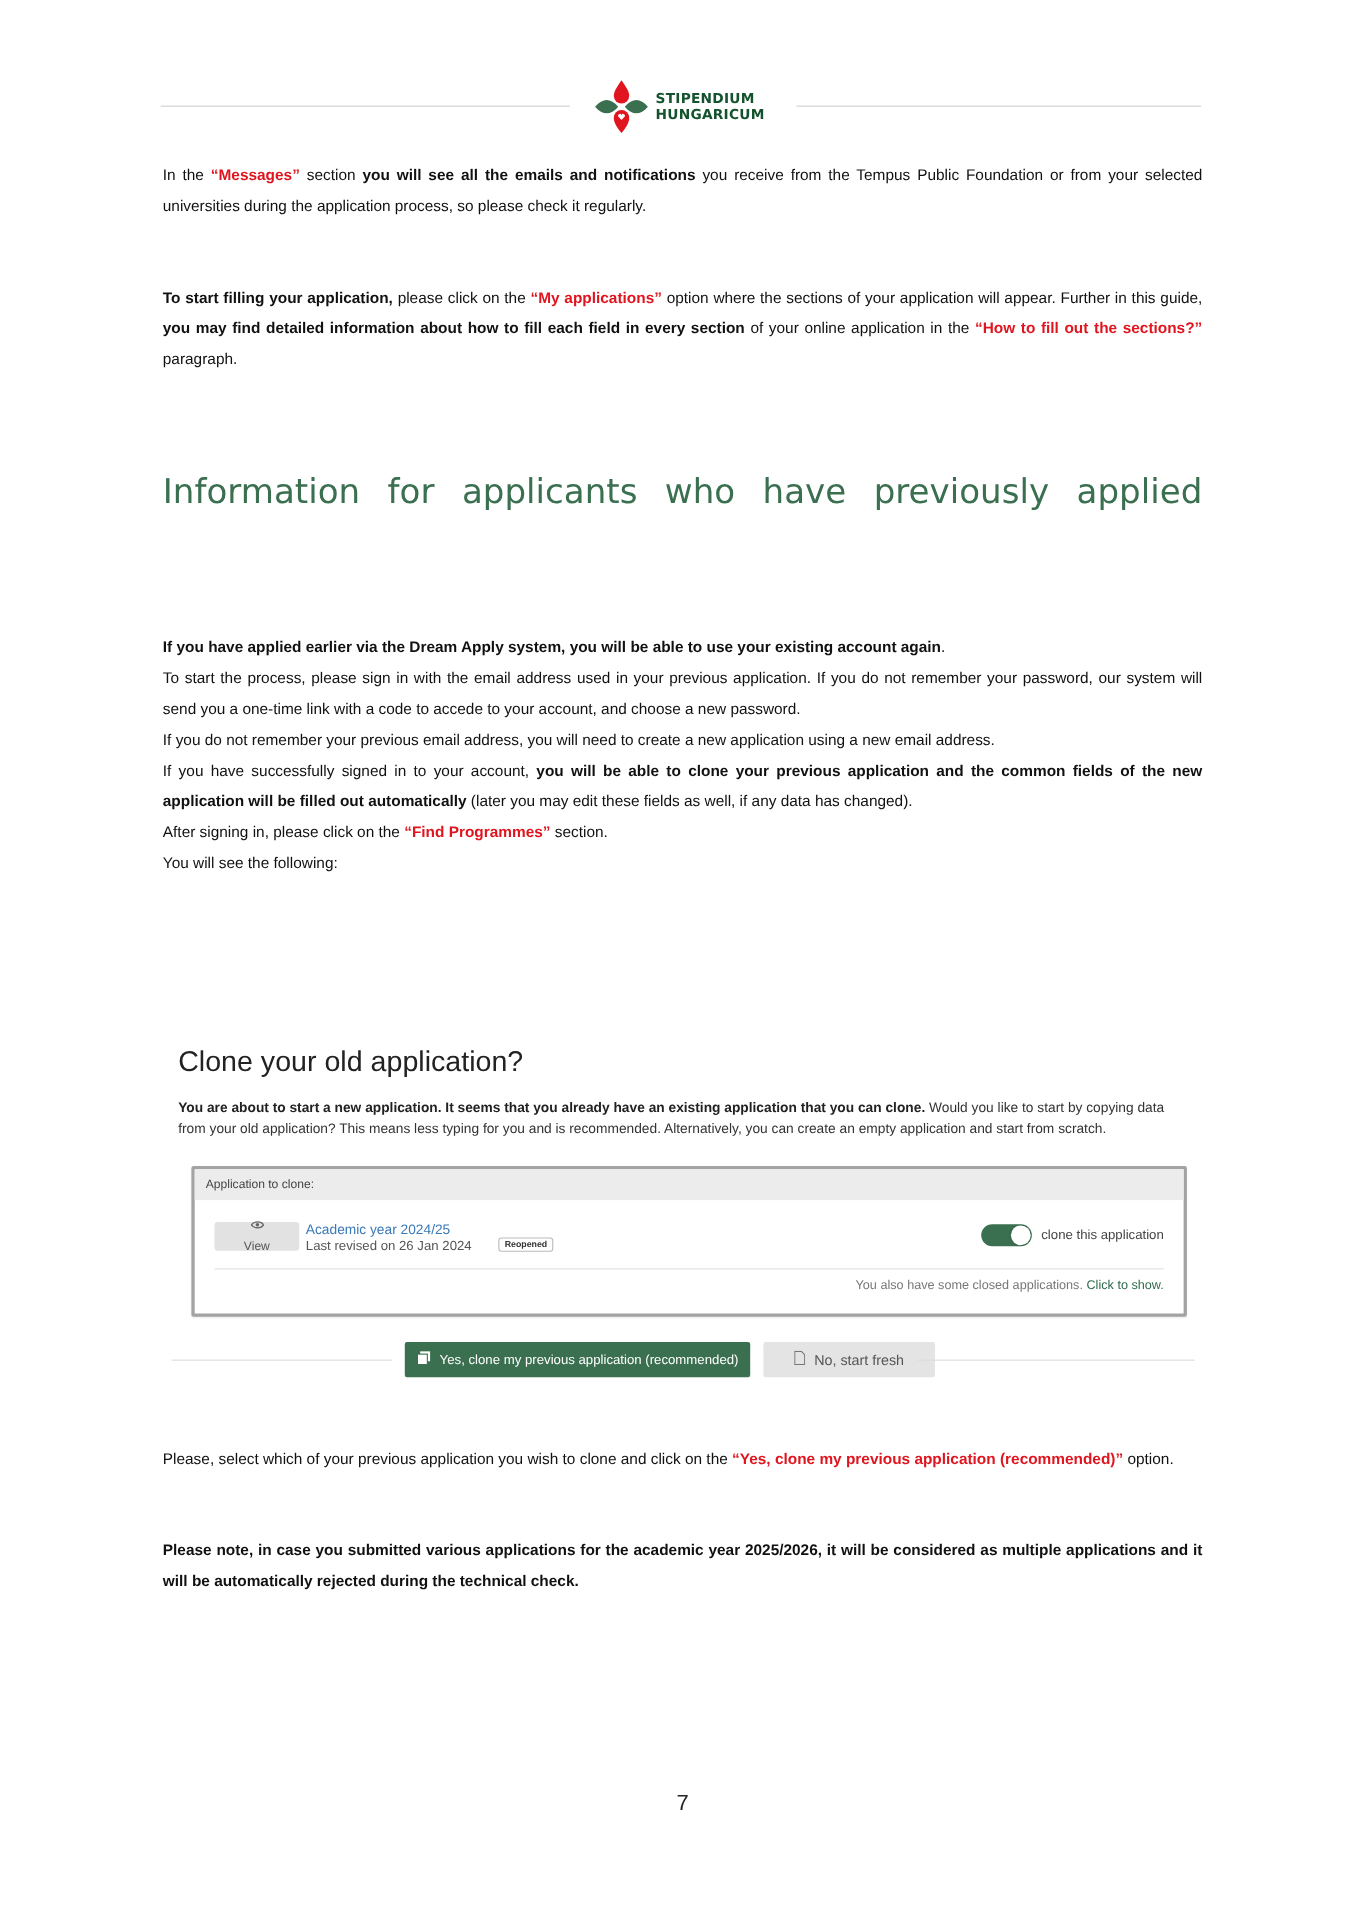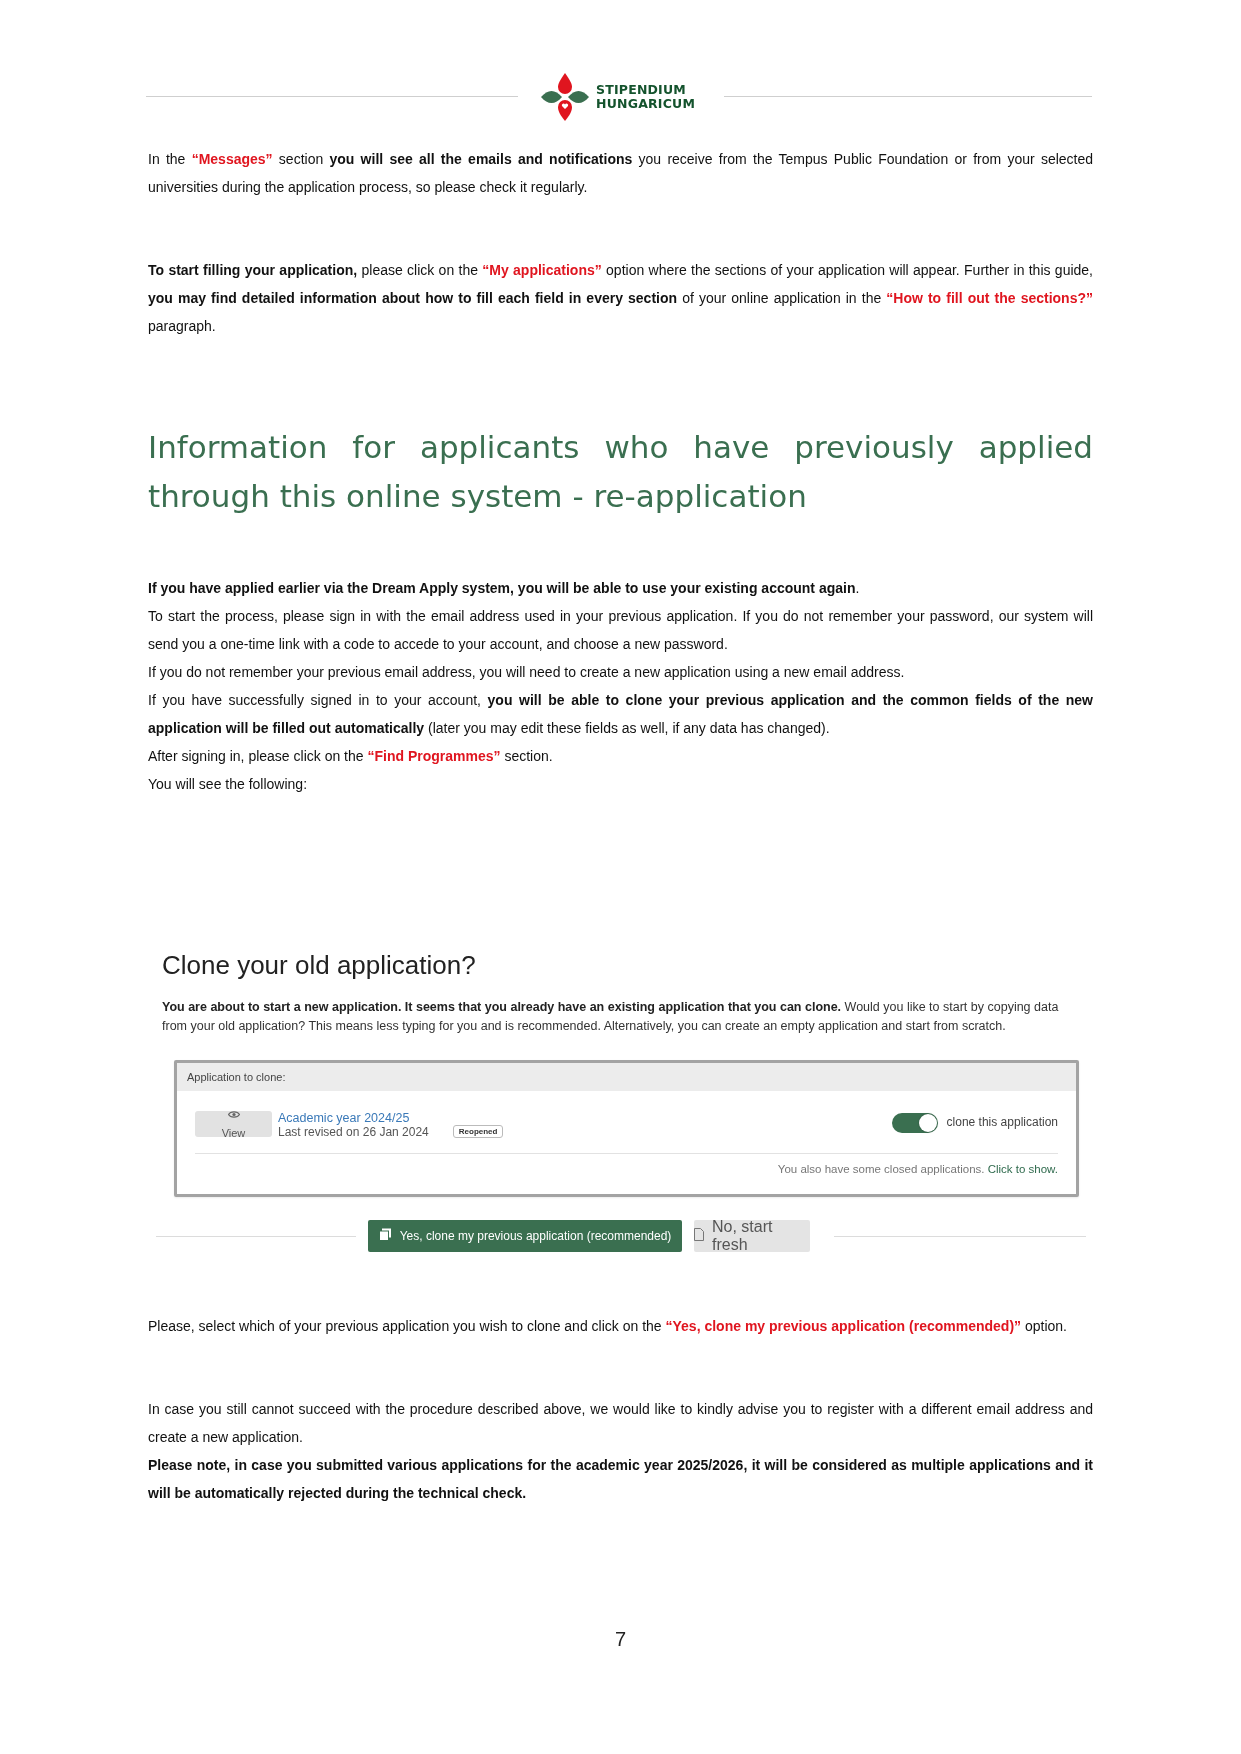--- a/index.html
+++ b/index.html
@@ -36,21 +36,21 @@
   .badge { font-size: 8px; color: #333; border: 1px solid #bbb; border-radius: 3px; padding: 1px 5px; font-weight: bold; margin-left: 20px; }
   .toggle { position: absolute; right: 138px; top: 22px; width: 46px; height: 20px; background: #3a6f50; border-radius: 10px; }
   .toggle .knob { position: absolute; right: 1px; top: 1px; width: 18px; height: 18px; border-radius: 50%; background: #fff; box-shadow: 0 0 2px rgba(0,0,0,0.3); }
   .toggle-label { position: absolute; right: 18px; top: 24px; font-size: 12px; color: #444; }
   .panel .sep { position: absolute; left: 18px; right: 18px; top: 90px; height: 1px; background: #e2e2e2; }
   .panel .closed { position: absolute; right: 18px; top: 100px; font-size: 11.5px; color: #777; }
   .panel .closed .link { color: #2f6a4d; }
   .actions { position: absolute; left: 0; top: 280px; width: 945px; height: 32px; }
   .actions .rule { position: absolute; top: 16px; height: 1px; background: #dcdcdc; }
   .btn-yes { position: absolute; left: 220px; top: 0; width: 314px; height: 32px; background: #3a6f50; color: #fff; font-size: 12px; border-radius: 2px; display: flex; align-items: center; justify-content: center; gap: 8px; }
-  .btn-no { position: absolute; left: 546px; top: 0; width: 116px; height: 32px; background: #e4e4e4; color: #555; font-size: 16px; border-radius: 2px; display: flex; align-items: center; justify-content: center; gap: 8px; }
+  .btn-no { position: absolute; left: 546px; top: 0; width: 156px; height: 32px; background: #e4e4e4; color: #555; font-size: 13px; border-radius: 2px; display: flex; align-items: center; justify-content: center; gap: 8px; }
 
   .pagenum { position: absolute; top: 1628px; left: 0; width: 1241px; text-align: center; font-size: 20px; color: #222; }
 </style>
 </head>
 <body>
 
 <div class="header">
   <div class="rule left"></div>
   <div class="logo">
     <svg viewBox="0 0 54 54">
@@ -76,21 +76,20 @@
 
 <div class="content" style="top:256px;">
   <p class="body">
     <b>To start filling your application,</b><span> please click on the </span><span class="red">“My applications”</span><span> option where the sections of your application will appear. Further in this guide, </span><b>you may find detailed information about how to fill each field in every section</b><span> of your online application in the </span><span class="red">“How to fill out the sections?”</span><span> paragraph.</span>
   </p>
 </div>
 
 <div class="content" style="top:423px;">
   <h2 class="h2">
     <span class="line1">Information for applicants who have previously applied</span>
-    <span>through this online system - re-application</span>
   </h2>
 </div>
 
 <div class="content" style="top:574px;">
   <p class="body"><b>If you have applied earlier via the Dream Apply system, you will be able to use your existing account again</b><span>.</span></p>
   <p class="body">To start the process, please sign in with the email address used in your previous application. If you do not remember your password, our system will send you a one-time link with a code to accede to your account, and choose a new password.</p>
   <p class="body">If you do not remember your previous email address, you will need to create a new application using a new email address.</p>
   <p class="body"><span>If you have successfully signed in to your account, </span><b>you will be able to clone your previous application and the common fields of the new application will be filled out automatically</b><span> (later you may edit these fields as well, if any data has changed).</span></p>
   <p class="body"><span>After signing in, please click on the </span><span class="red">“Find Programmes”</span><span> section.</span></p>
   <p class="body">You will see the following:</p>
@@ -149,17 +148,16 @@
     </div>
     <div class="rule" style="left:686px;width:252px;"></div>
   </div>
 </div>
 
 <div class="content" style="top:1312px;">
   <p class="body"><span>Please, select which of your previous application you wish to clone and click on the </span><span class="red">“Yes, clone my previous application (recommended)”</span><span> option.</span></p>
 </div>
 
 <div class="content" style="top:1395px;">
-  <p class="body">In case you still cannot succeed with the procedure described above, we would like to kindly advise you to register with a different email address and create a new application.</p>
   <p class="body"><b>Please note, in case you submitted various applications for the academic year 2025/2026, it will be considered as multiple applications and it will be automatically rejected during the technical check.</b></p>
 </div>
 
 <div class="pagenum">7</div>
 
 </body></html>

